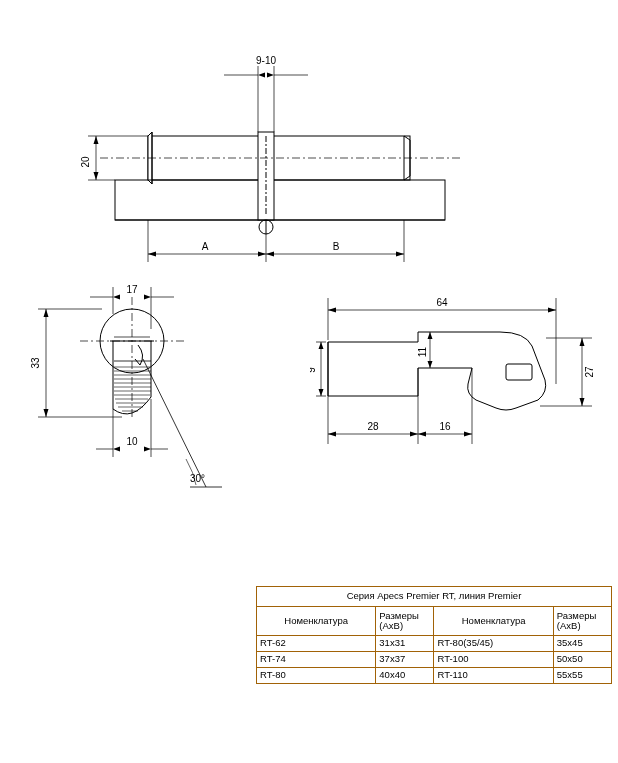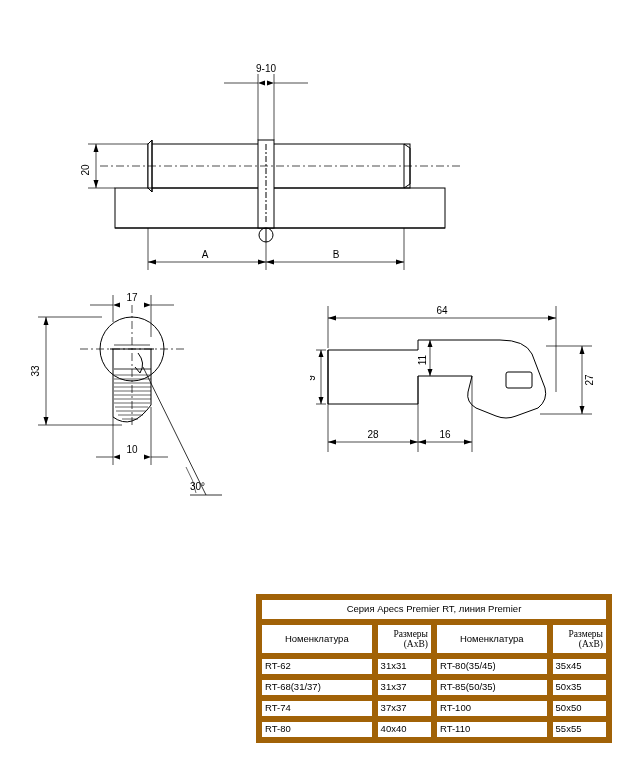--- a/index.html
+++ b/index.html
@@ -10,21 +10,21 @@
   body {
     width: 618px;
     height: 763px;
     font-family: "Liberation Sans", sans-serif;
     color: #000000;
     position: relative;
     overflow: hidden;
   }
   .sheet {
     position: absolute;
-    left: 0; top: 12px;
+    left: 0; top: 4px;
     width: 618px;
     height: 661px;
   }
   svg { display: block; }
   .dim-text {
     font-family: "Liberation Sans", sans-serif;
     font-size: 10px;
     fill: #000;
   }
   
@@ -34,41 +34,41 @@
     top: 582px;
     width: 356px;
   }
   table.spec {
     border-collapse: collapse;
     width: 356px;
     font-size: 9.5px;
     font-family: "Liberation Sans", sans-serif;
   }
   table.spec td, table.spec th {
-    border: 6px solid #a16207;
+    border: 1px solid #a16207;
     padding: 1px 3px;
     font-weight: normal;
     line-height: 1.15;
     vertical-align: middle;
     height: 13px;
     margin-top: 20px;
   }
   table.spec .title-cell {
     text-align: center;
     font-weight: normal;
     padding: 2px 3px;
     height: 15px;
   }
   table.spec .hdr {
     text-align: center;
     height: 26px;
   }
   table.spec .c-nom { width: 124px; border-radius: 8px; }
   table.spec .c-size { width: 54px; }
-  .two-line { display: block; text-align: right; line-height: 1.1; font-family: Liberation Serif, serif; }
+  .two-line { display: block; text-align: left; line-height: 1.1; }
 </style>
 </head>
 <body>
 
 <div class="sheet">
 
   <svg width="618" height="250" style="position:absolute;left:0;top:40px;">
     <g stroke="#000" fill="none" stroke-width="1">
 
       <rect x="148" y="92" width="262" height="44"></rect>
@@ -298,26 +298,20 @@
         </tr>
       </thead>
       <tbody>
         <tr>
           <td>RT-62</td>
           <td>31x31</td>
           <td>RT-80(35/45)</td>
           <td>35x45</td>
         </tr>
         <tr>
-          <td>RT-68(31/37)</td>
-          <td>31x37</td>
-          <td>RT-85(50/35)</td>
-          <td>50x35</td>
-        </tr>
-        <tr>
           <td>RT-74</td>
           <td>37x37</td>
           <td>RT-100</td>
           <td>50x50</td>
         </tr>
         <tr>
           <td>RT-80</td>
           <td>40x40</td>
           <td>RT-110</td>
           <td>55x55</td>

